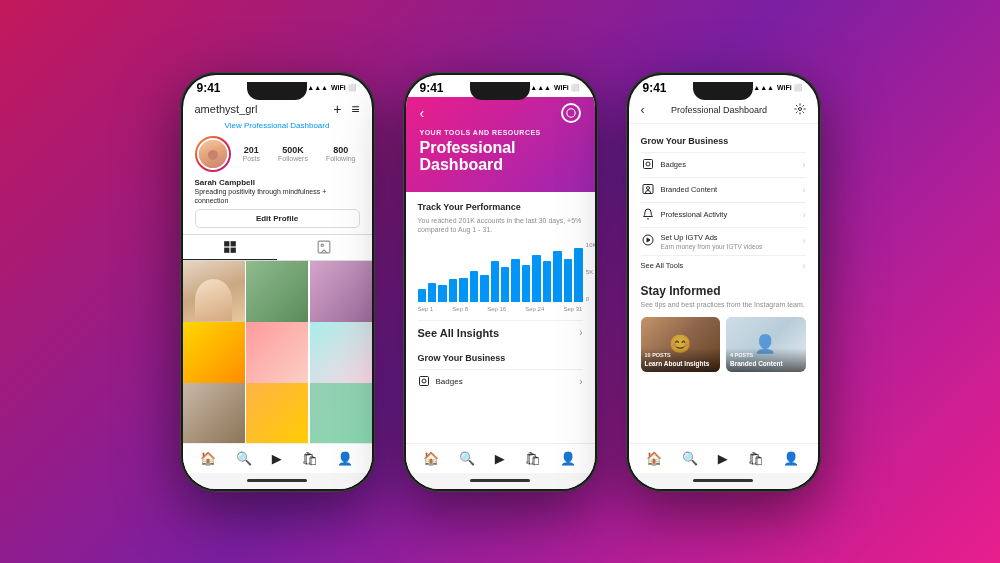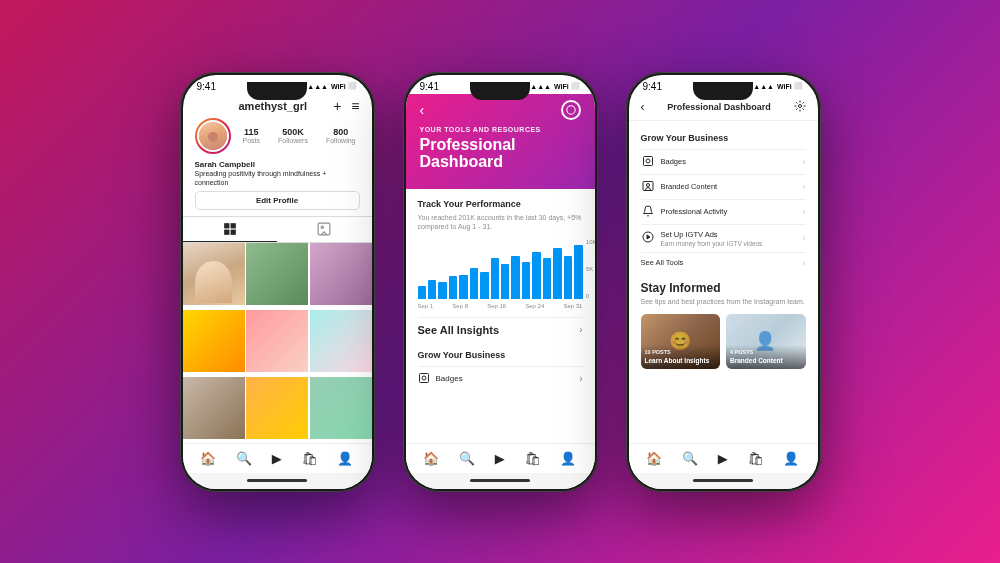--- a/index.html
+++ b/index.html
@@ -50,21 +50,21 @@
     .status-bar {
       display: flex;
       justify-content: space-between;
       align-items: center;
       padding: 6px 14px 2px;
       font-size: 7px;
       font-weight: 600;
       color: #000;
       flex-shrink: 0;
     }
-    .status-bar .time { font-size: 10px; font-weight: 400; }
+    .status-bar .time { font-size: 12px; font-weight: 700; }
     .status-icons { display: flex; gap: 3px; align-items: center; }
 
     
     .bottom-bar {
       height: 30px;
       background: #fff;
       border-top: 1px solid #eee;
       display: flex;
       justify-content: space-around;
       align-items: center;
@@ -94,21 +94,21 @@
       overflow: hidden;
       display: flex;
       flex-direction: column;
     }
     .p1-header {
       display: flex;
       justify-content: space-between;
       align-items: center;
       padding: 4px 12px 4px;
     }
-    .p1-username { font-size: 11px; font-weight: 700; color: #262626; margin-left: 44px; }
+    .p1-username { font-size: 11px; font-weight: 400; color: #262626; }
     .p1-header-icons { display: flex; gap: 10px; font-size: 13px; color: #262626; }
     .p1-view-dashboard {
       text-align: center;
       color: #0095f6;
       font-size: 8px;
       font-weight: 500;
       padding: 0 0 6px;
     }
     .p1-profile-row {
       display: flex;
@@ -296,21 +296,21 @@
       flex-direction: column;
     }
     .p3-header {
       display: flex;
       justify-content: space-between;
       align-items: center;
       padding: 6px 12px;
       border-bottom: 1px solid #efefef;
     }
     .p3-back { font-size: 12px; color: #262626; }
-    .p3-title { font-size: 9px; font-weight: 700; color: #262626; }
+    .p3-title { font-size: 9px; font-weight: 400; color: #262626; }
     .p3-settings-icon { font-size: 11px; color: #262626; }
     .p3-body {
       flex: 1;
       overflow: hidden;
       padding: 8px 12px;
     }
     .p3-section-heading {
       font-size: 9px;
       font-weight: 700;
       color: #262626;
@@ -403,32 +403,33 @@
     <div class="phone1-content">
 
       <div class="p1-header">
         <span class="p1-username">amethyst_grl</span>
         <div class="p1-header-icons">
           <span style="font-size:14px;font-weight:300;">+</span>
           <span style="font-size:14px;">≡</span>
         </div>
       </div>
 
+      <div class="p1-view-dashboard">View Professional Dashboard</div>
 
       <div class="p1-profile-row">
         <div class="p1-avatar">
           <div class="p1-avatar-inner">
             <div style="width:100%;height:100%;border-radius:50%;background:linear-gradient(160deg,#f5cba7 0%,#e8a87c 40%,#c9826e 100%);display:flex;align-items:center;justify-content:center;font-size:14px;overflow:hidden;">
               <div style="width:10px;height:10px;background:#c9826e;border-radius:50%;margin-top:3px;"></div>
             </div>
           </div>
         </div>
         <div class="p1-stats">
           <div class="p1-stat">
-            <div class="p1-stat-num">115</div>
+            <div class="p1-stat-num">201</div>
             <div class="p1-stat-label">Posts</div>
           </div>
           <div class="p1-stat">
             <div class="p1-stat-num">500K</div>
             <div class="p1-stat-label">Followers</div>
           </div>
           <div class="p1-stat">
             <div class="p1-stat-num">800</div>
             <div class="p1-stat-label">Following</div>
           </div>

